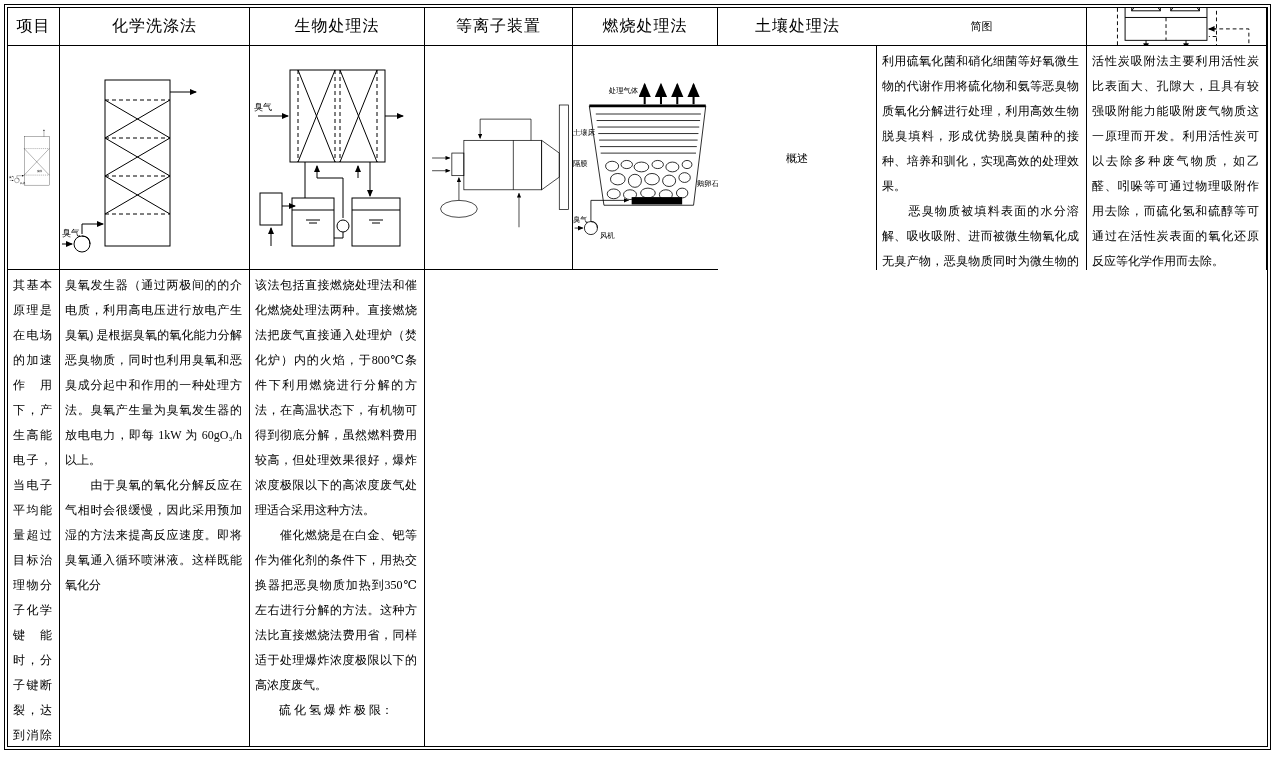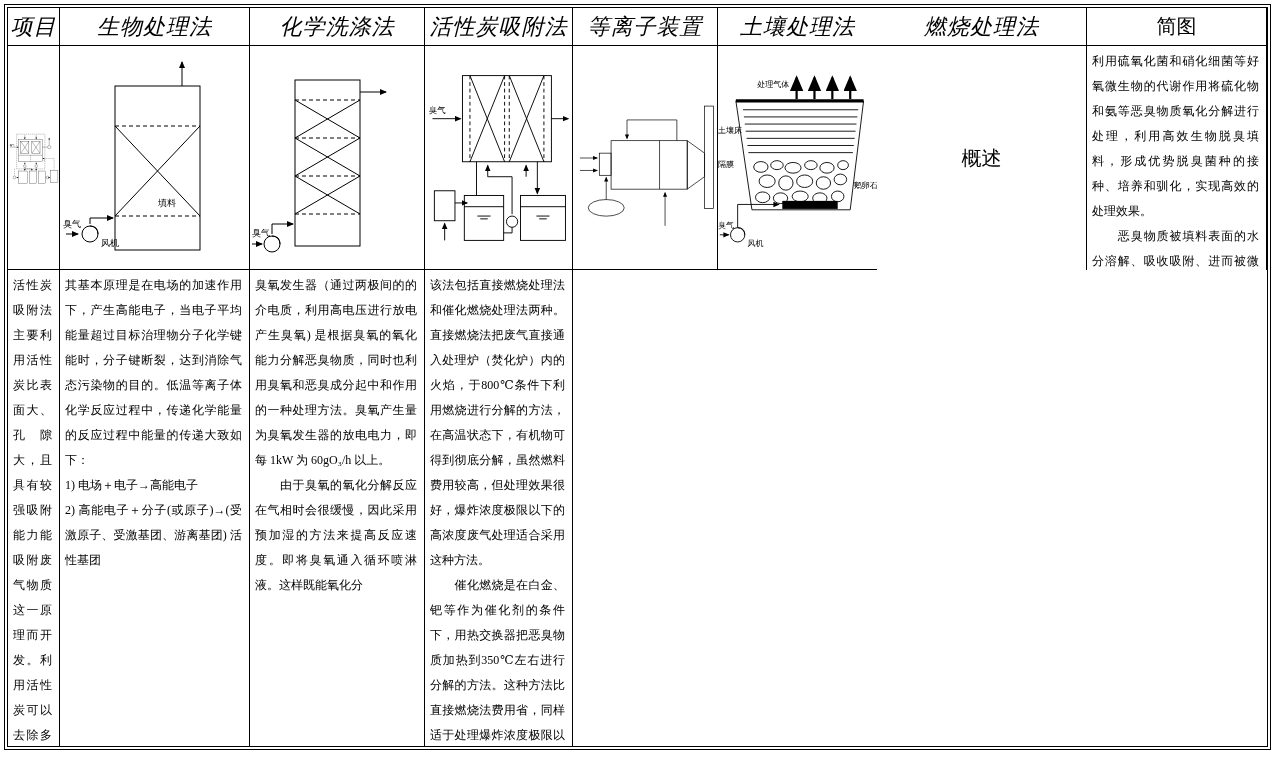--- a/index.html
+++ b/index.html
@@ -9,22 +9,22 @@
     display:grid;
     grid-template-columns:52px 190px 175px 148px 145px 159px 210px 180px;
     grid-template-rows:38px 224px 476px;
     border:4px double #000;
     width:1259px;
     background:#fff;
   }
   .cell{border-right:1px solid #000;border-bottom:1px solid #000;box-sizing:border-box;overflow:hidden;background:#fff;}
   .cell.lastcol{border-right:none;}
   .cell.lastrow{border-bottom:none;}
-  .head{display:flex;align-items:center;justify-content:center;font-size:22px;letter-spacing:1px;font-style:italic;}
-  .rowlabel{display:flex;align-items:center;justify-content:center;font-size:20px;}
+  .head{display:flex;align-items:center;justify-content:center;font-size:16px;letter-spacing:1px;}
+  .rowlabel{display:flex;align-items:center;justify-content:center;font-size:11px;}
   .diagram{display:flex;align-items:center;justify-content:flex-start;}
   .overview{
     padding:3px 7px 0 5px;
     font-size:12px;
     line-height:25px;
     text-align:justify;
     white-space:pre-wrap;
     word-break:break-all;
   }
   svg{display:block;}
@@ -38,26 +38,25 @@
   svg .lbl{font-size:9px;}
   svg .big{font-size:17px;}
 </style>
 </head>
 <body>
 
 <div class="wrap">
 <div class="table">
 
   <div class="cell head">项目</div>
+  <div class="cell head">化学洗涤法</div>
   <div class="cell head">生物处理法</div>
-  <div class="cell head">化学洗涤法</div>
-  <div class="cell head">活性炭吸附法</div>
   <div class="cell head">等离子装置</div>
+  <div class="cell head">燃烧处理法</div>
   <div class="cell head lastcol">土壤处理法</div>
-  <div class="cell head">燃烧处理法</div>
 
   <div class="cell rowlabel">简图</div>
 
   <div class="cell diagram">
     <svg width="188" height="220" viewBox="0 0 188 220">
       <defs>
             <marker id="ah1" markerWidth="8" markerHeight="8" refX="6" refY="3" orient="auto">
               <path d="M0,0 L7,3 L0,6 z" fill="#000"></path>
             </marker>
           </defs>

